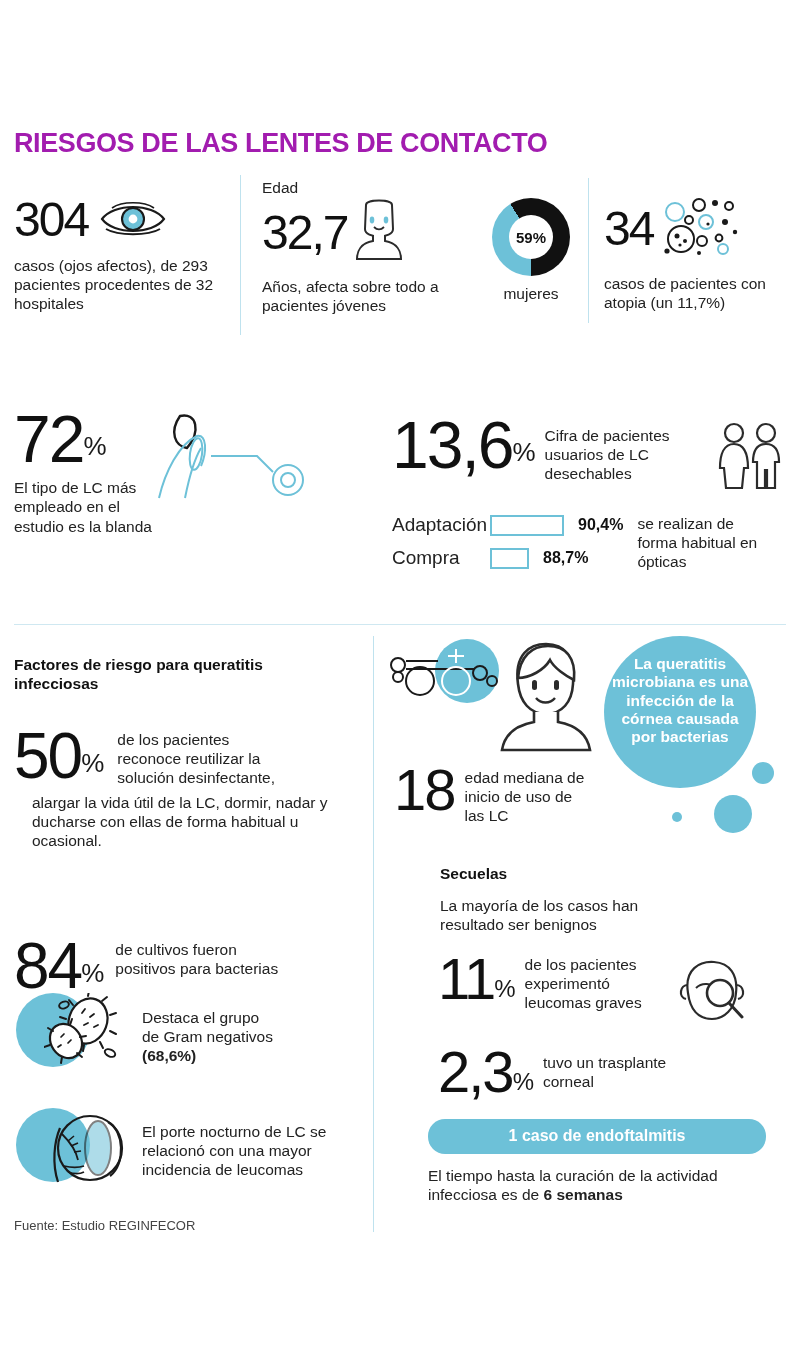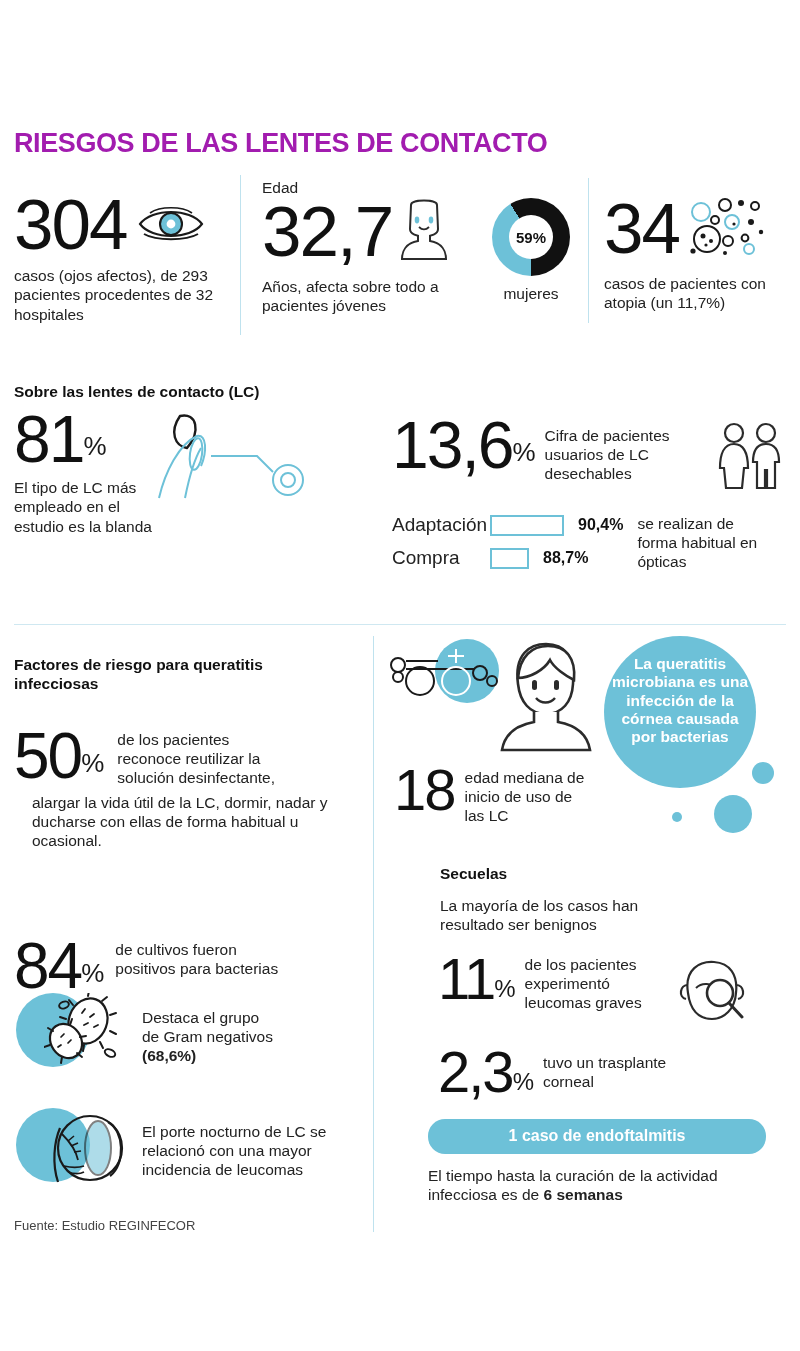--- a/index.html
+++ b/index.html
@@ -16,21 +16,21 @@
   .title {
     position: absolute; left: 14px; top: 128px;
     font-size: 27px; font-weight: bold; letter-spacing: -0.4px;
     color: #a21caf;
   }
   .sect-head {
     font-size: 15.5px; font-weight: bold; color: #111; line-height: 1.25;
   }
   .body-txt { font-size: 15.5px; line-height: 1.24; color: #222; }
   .big-num {
-    font-size: 71px; font-weight: 300; line-height: 0.82; color: #111;
+    font-size: 48px; font-weight: 300; line-height: 0.82; color: #111;
     letter-spacing: -2px;
   }
   .pct-sign { font-size: 26px; font-weight: 300; letter-spacing: -1px; }
   b { font-weight: bold; }
 
   
   .vdiv { position: absolute; width: 1px; background: #bfe2ee; }
   .hdiv { position: absolute; height: 1px; background: #cfe8f1; }
 
   
@@ -144,25 +144,24 @@
           <circle cx="64" cy="53" r="5" fill="none" stroke="#6dc1d8" stroke-width="2"></circle>
           <circle cx="8" cy="55" r="2.6" fill="#1a1a1a"></circle>
           <circle cx="40" cy="57" r="2" fill="#1a1a1a"></circle>
           <circle cx="76" cy="36" r="2.2" fill="#1a1a1a"></circle>
         </svg>
       </span>
     </div>
     <div class="body-txt" style="margin-top:12px; width:196px;">casos de pacientes con atopia (un 11,7%)</div>
   </div>
 
-  <div class="sect-head" style="position:absolute; left:14px; top:382px;">Sobre las lentes de contacto (LC)</div>
 
   <div class="tile" style="left:14px; top:412px;">
     <div style="display:flex; align-items:flex-end;">
-      <span class="big-num" style="font-size:66px;">81</span>
+      <span class="big-num" style="font-size:66px;">72</span>
       <span class="pct-sign" style="margin-bottom:4px;">%</span>
     </div>
     <div class="body-txt" style="margin-top:12px; width:150px;">El tipo de LC más empleado en el estudio es la blanda</div>
   </div>
 
   <span class="icon" style="left:145px; top:410px;">
     <svg width="180" height="110" viewBox="0 0 180 110">
       <path d="M35 6 C52 2,56 22,42 38 C30 36,24 22,35 6 Z" fill="#fff" stroke="#1a1a1a" stroke-width="2.4"></path>
       <path d="M14 88 C20 62,34 34,52 26 C62 24,62 42,56 56" fill="none" stroke="#6dc1d8" stroke-width="2"></path>
       <path d="M40 88 C44 68,50 48,56 38" fill="none" stroke="#6dc1d8" stroke-width="2"></path>

